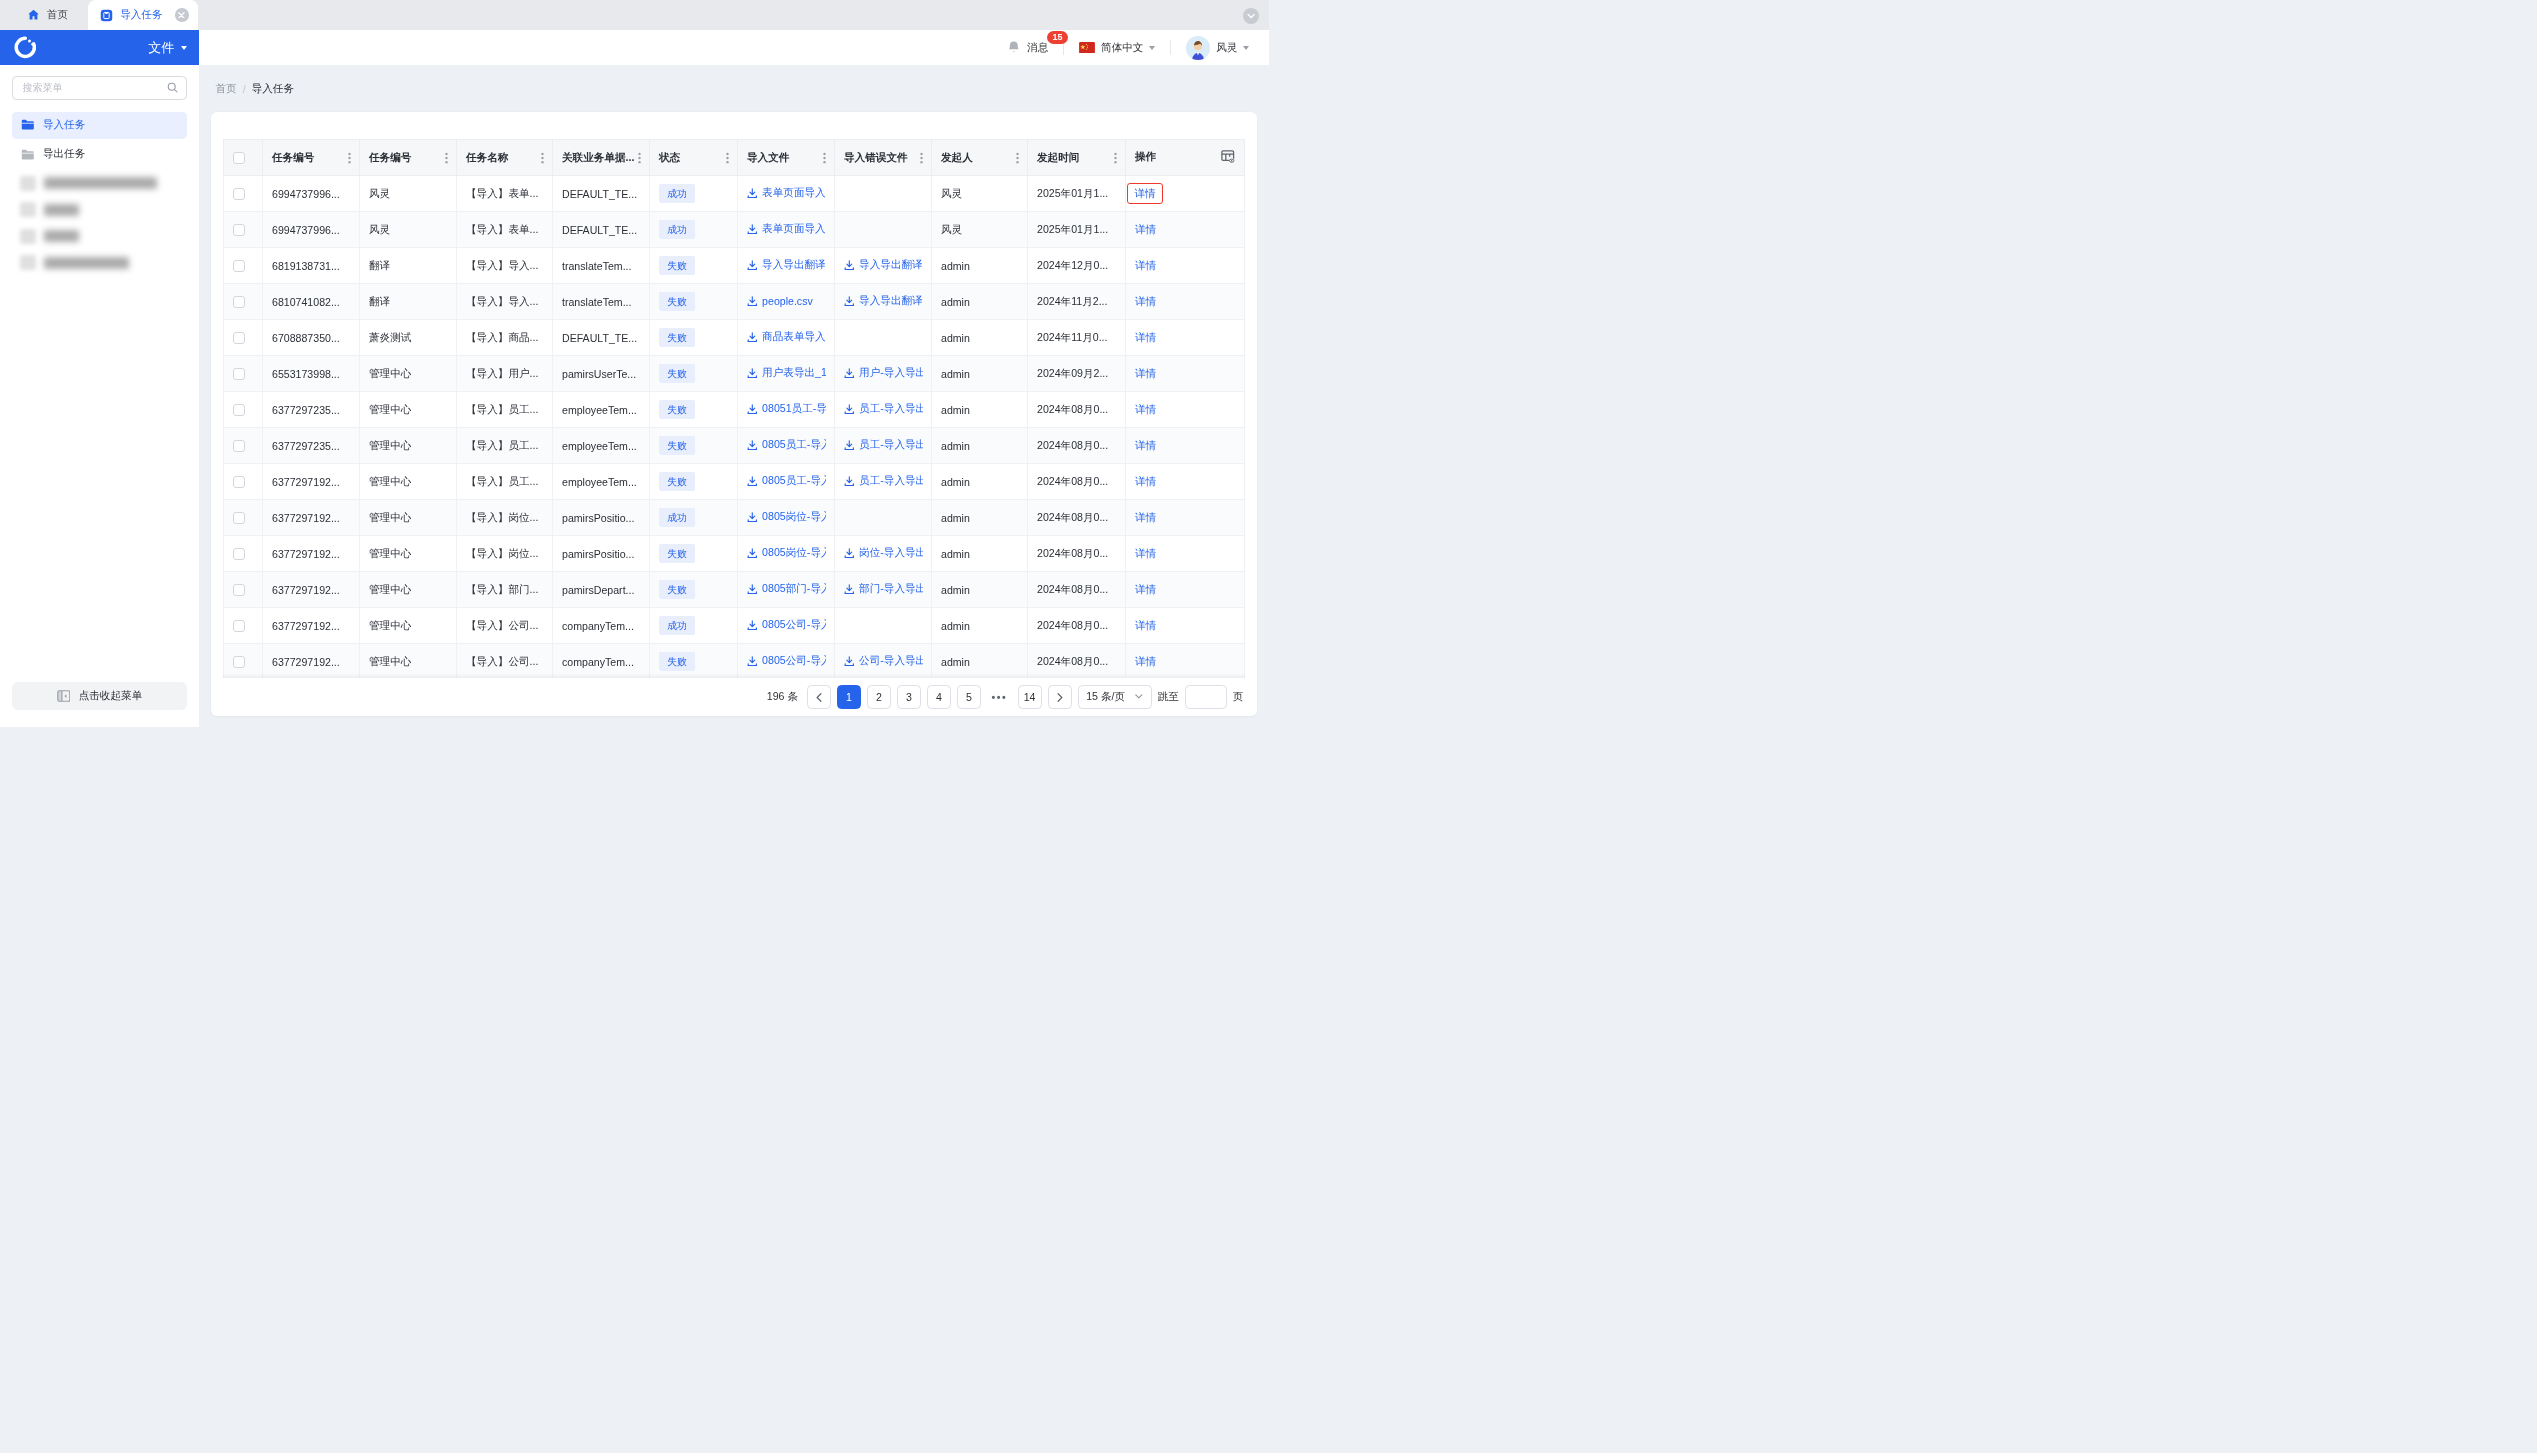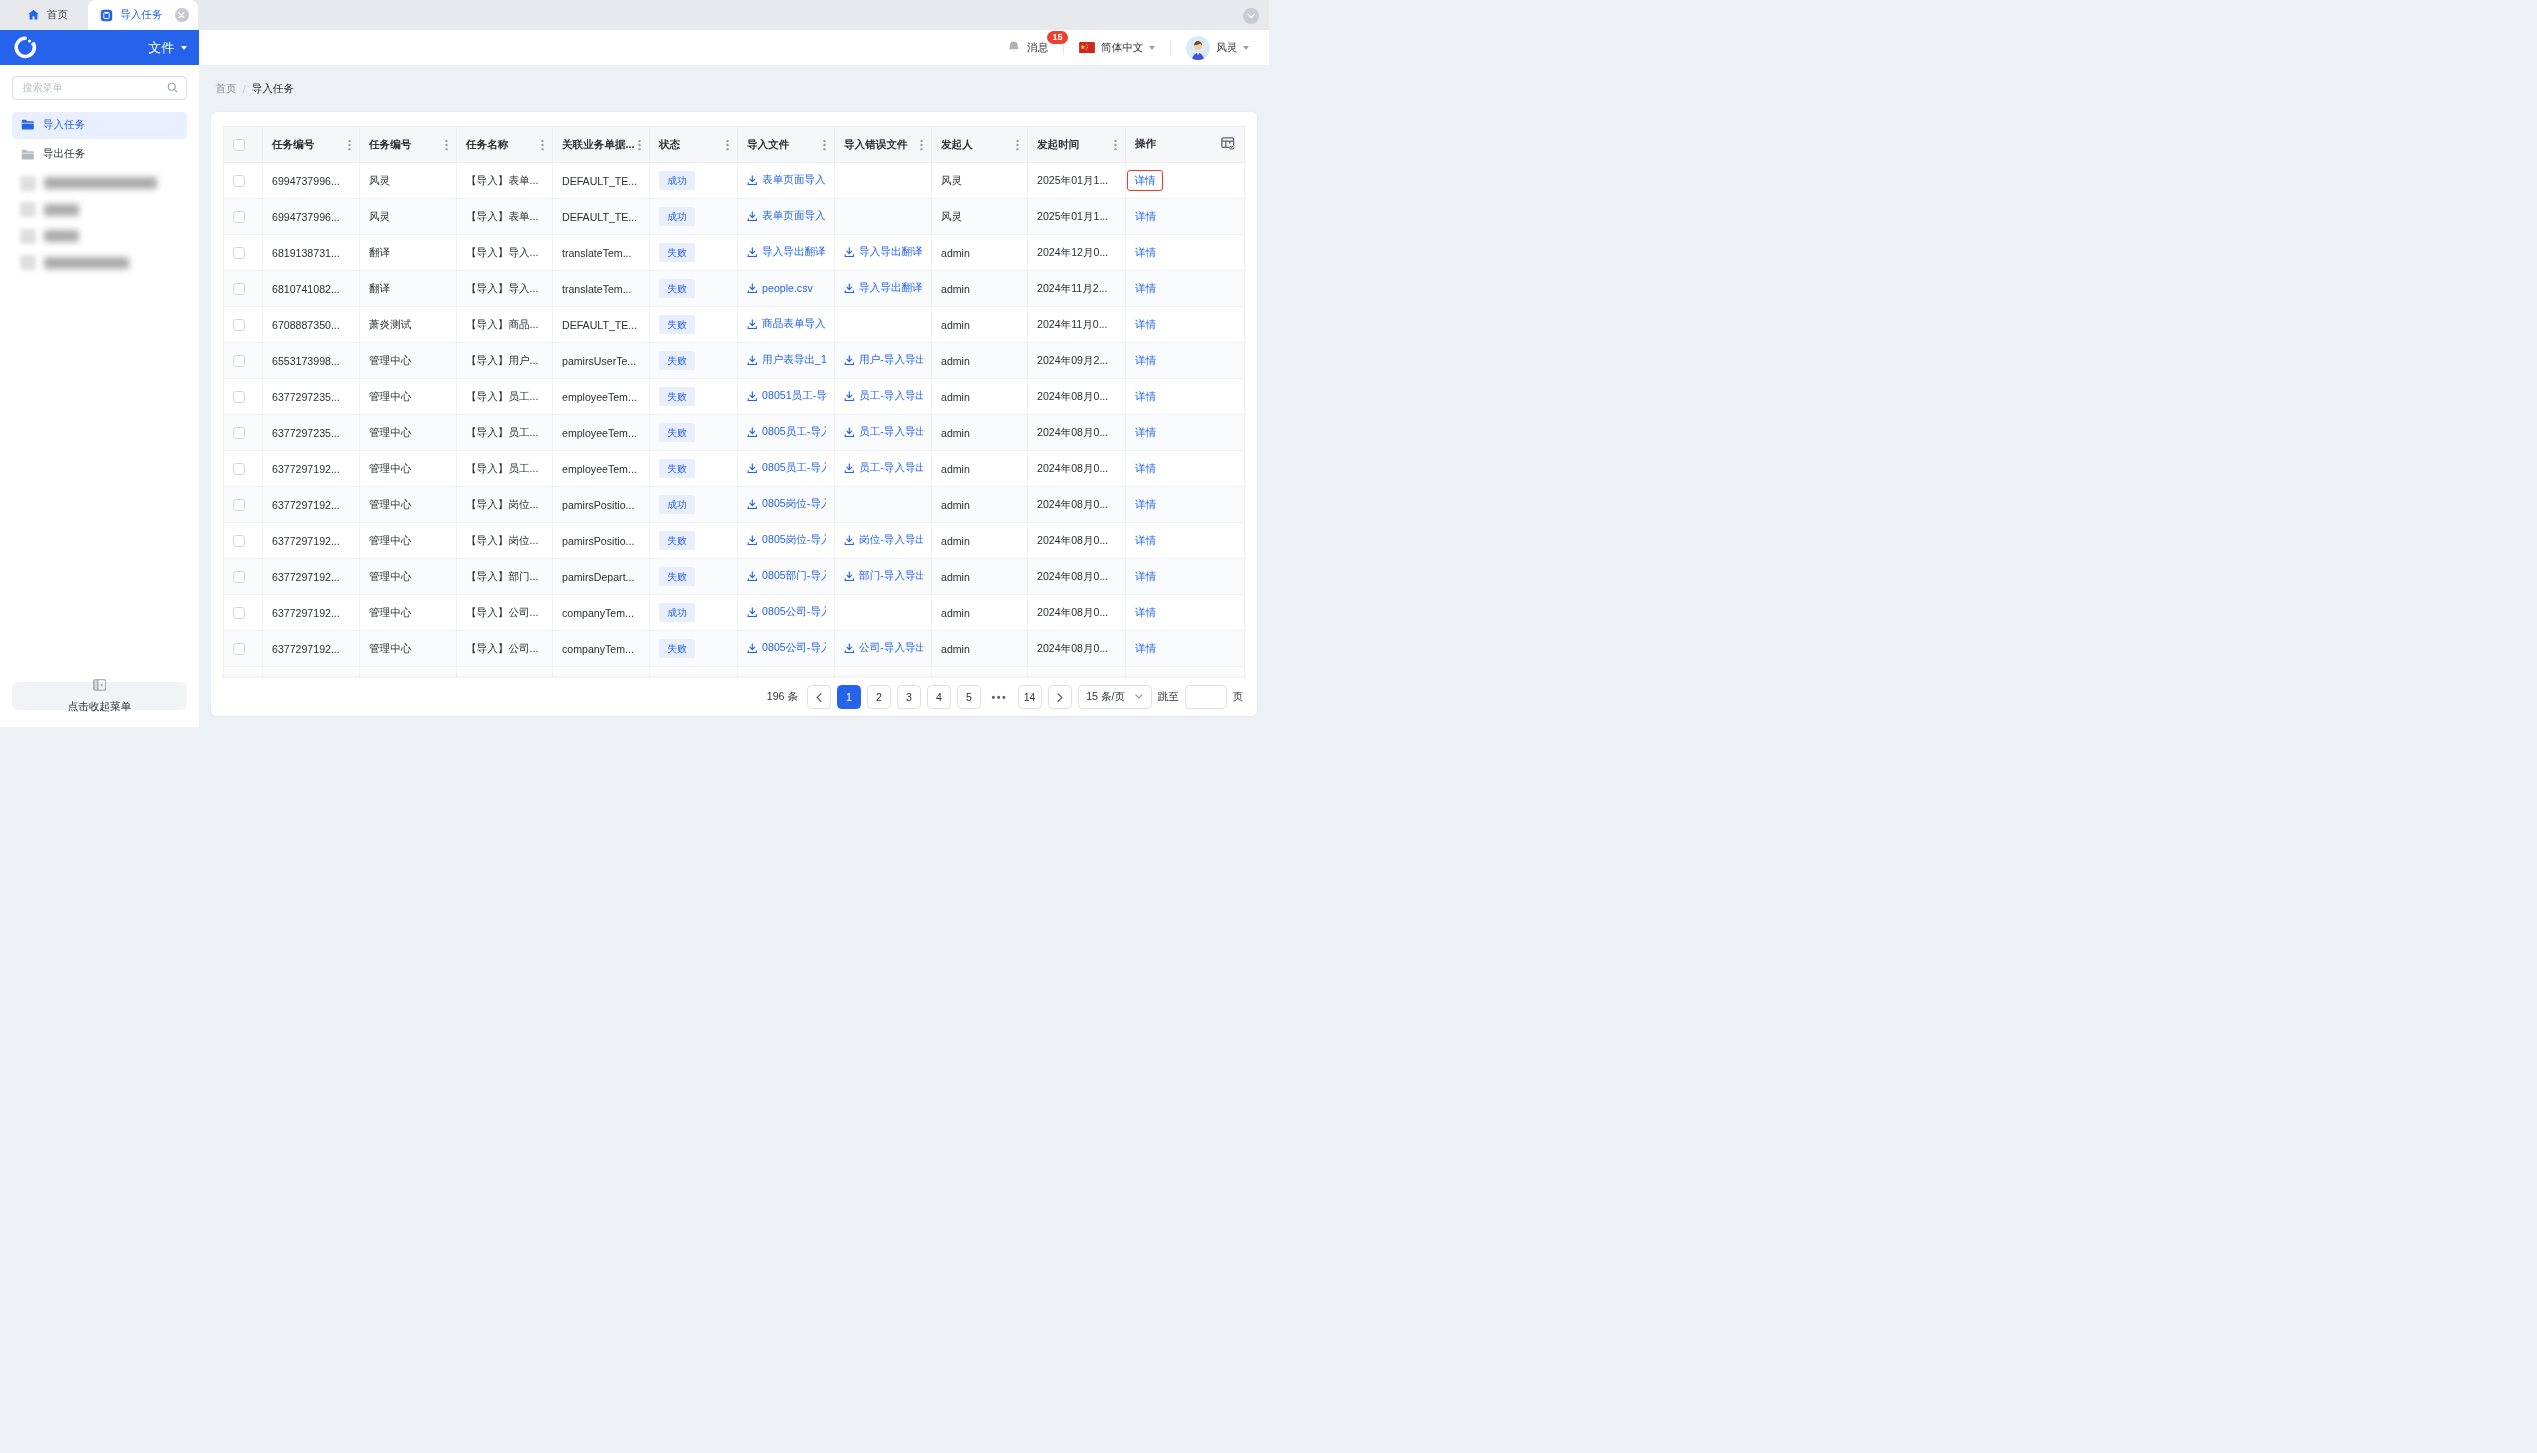--- a/index.html
+++ b/index.html
@@ -43,29 +43,29 @@
   .search-box input::placeholder { color:#b9bdc4; }
   .menu { margin-top:12px; }
   .menu-item { height:27px; display:flex; align-items:center; gap:8.3px; padding:0 9px;
     font-size:10.6px; color:#2b2f36; border-radius:4.5px; margin-bottom:2.3px; cursor:default; }
   .menu-item.active { background:#e9efff; color:#2563eb; }
   .menu-blur { display:flex; align-items:center; gap:8.3px; height:26.4px; padding:0 7.6px; }
   .blur-icon { width:16.6px; height:15px; background:#dfdfdf; border-radius:2.3px; filter:blur(2.3px); }
   .blur-bar { height:12px; background:#8f8f8f; border-radius:1.5px; filter:blur(3px); opacity:.75; }
   .collapse-btn { position:absolute; left:12px; right:12px; bottom:16.6px; height:28px; background:#f2f3f5;
     border-radius:6px; display:flex; align-items:center; justify-content:center; gap:8.3px;
-    font-size:10.6px; color:#2b2f36;flex-direction:column; }
+    font-size:10.6px; color:#2b2f36; }
 
   
   .main { flex:1; padding:0 12px; min-width:0; }
   .breadcrumb { height:47px; display:flex; align-items:center; gap:6px; font-size:10.6px; padding:0 4.5px; }
   .bc-home { color:#8d939c; } .bc-sep { color:#c2c6cc; } .bc-cur { color:#2b2f36; }
   .card { background:#fff; border-radius:6px; height:604px; overflow:hidden;
     box-shadow:0 0.8px 2.3px rgba(20,30,60,.04); }
-  .table-clip { height:566px; overflow:hidden; padding:14px 12px 0; position:relative; }
+  .table-clip { height:566px; overflow:hidden; padding:27px 12px 0; position:relative; }
   .table-clip::after { content:""; position:absolute; left:12px; right:12px; bottom:0; height:5.3px;
     background:linear-gradient(rgba(60,70,90,0), rgba(60,70,90,.07)); }
 
   table { width:100%; border-collapse:collapse; table-layout:fixed; font-size:10.6px; color:#2b2f36; }
   thead th { background:#f6f7f9; height:36px; font-weight:600; text-align:left; padding:0 7.6px 0 9px;
     border:0.8px solid #ebedf0; white-space:nowrap; overflow:hidden; }
   .th-inner { display:flex; align-items:center; justify-content:space-between; }
   tbody td { height:36px; padding:0 7.6px 0 9px; border:0.8px solid #f0f1f4; border-top:none;
     white-space:nowrap; overflow:hidden; background:#fff; }
   tbody tr:nth-child(even) td { background:#fafbfc; }

